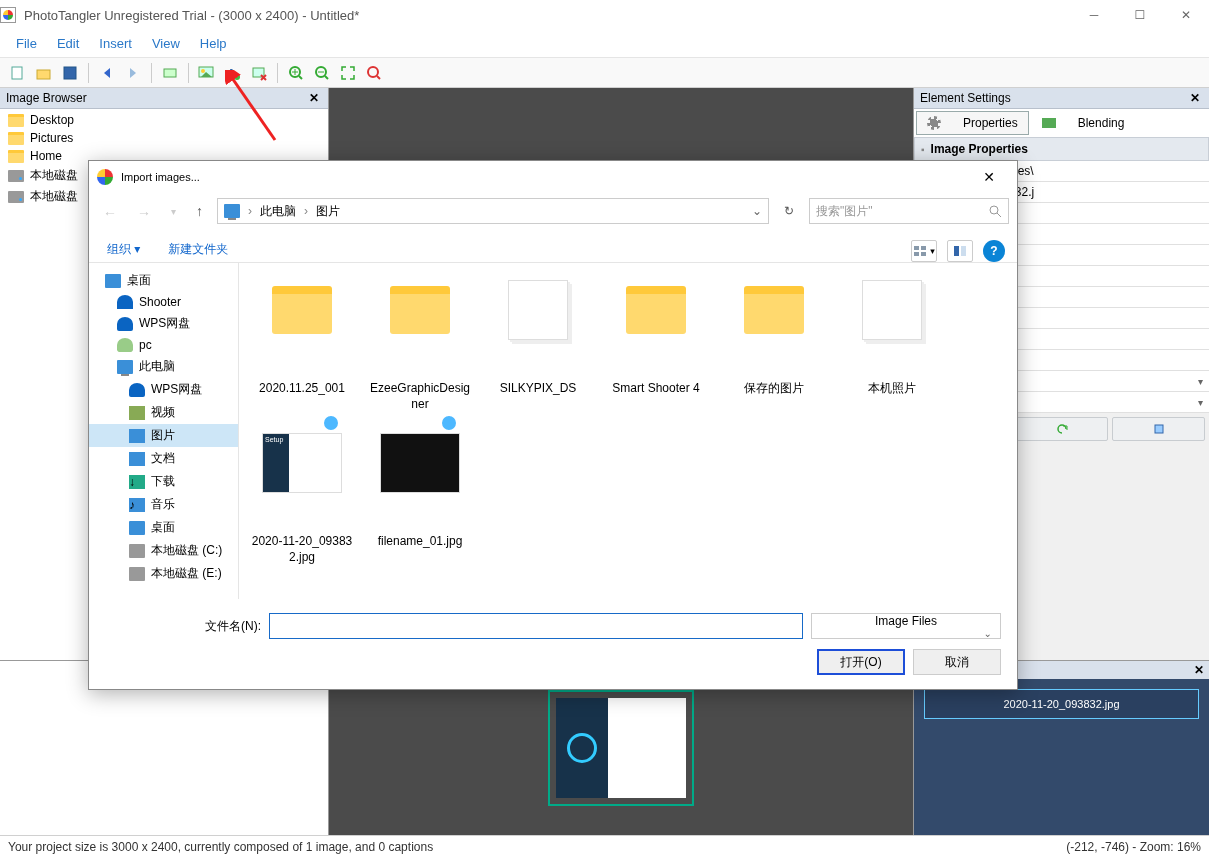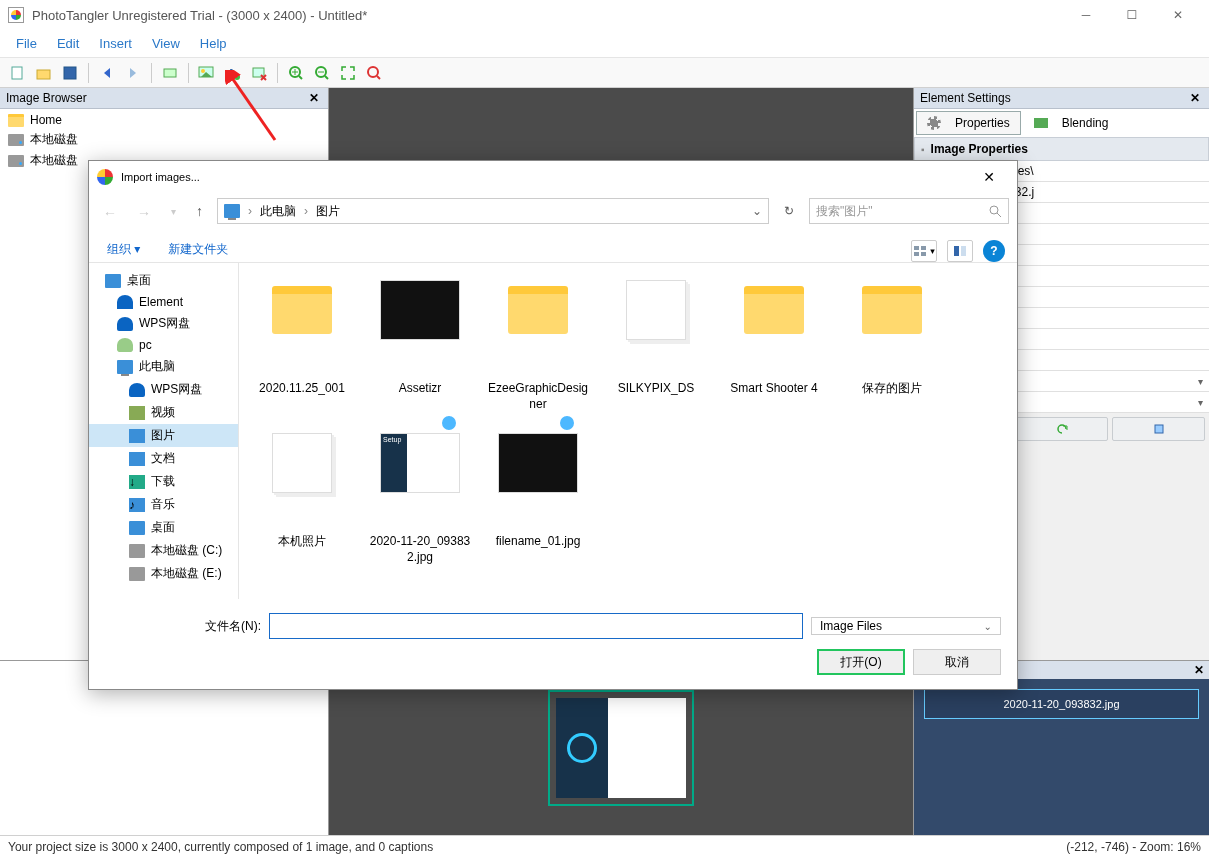--- a/index.html
+++ b/index.html
@@ -1,19 +1,19 @@
 <!DOCTYPE html>
 <html><head>
 <meta charset="utf-8">
 <style>
 * { box-sizing: border-box; margin: 0; padding: 0; font-family: "Microsoft YaHei", "Segoe UI", Tahoma, sans-serif; font-size: 12px; }
 body { width: 1209px; height: 857px; background: #f0f0f0; overflow: hidden; position: relative; }
 
 
-.titlebar { height: 30px; background: #fff; display: flex; align-items: center; padding: 0 8px; color: #555; }
+.titlebar { height: 30px; background: #fff; display: flex; align-items: center; padding: 0 0; color: #555; }
 .titlebar .app-icon { width: 16px; height: 16px; margin-right: 8px; background: #fff; border: 1px solid #999; position: relative; }
 .titlebar .app-icon::after { content: ""; position: absolute; inset: 2px; background: conic-gradient(#e33 0 90deg, #3a3 90deg 180deg, #36e 180deg 270deg, #fc3 270deg 360deg); border-radius: 50%; }
 .titlebar .title { flex: 1; font-size: 13px; }
 .window-controls { display: flex; }
 .window-controls div { width: 46px; height: 30px; display: flex; align-items: center; justify-content: center; color: #666; }
 
 
 .menubar { height: 28px; background: #fff; display: flex; align-items: center; padding: 0 6px; color: #2a78c8; border-bottom: 1px solid #e5e5e5; }
 .menubar .menu-item { padding: 4px 10px; font-size: 13px; }
 
@@ -32,21 +32,21 @@
 .tree-item { display: flex; align-items: center; padding: 2px 8px; gap: 6px; }
 .folder-icon { width: 16px; height: 13px; background: #ffd96e; border-radius: 1px; border-top: 3px solid #ffc93a; }
 .drive-icon { width: 16px; height: 12px; background: #999; border-radius: 1px; position: relative; }
 .drive-icon::after { content: ""; position: absolute; width: 3px; height: 3px; background: #3af; bottom: 2px; right: 2px; border-radius: 50%; }
 
 .center { flex: 1; background: #4b4b4b; position: relative; }
 .canvas-view { position: absolute; inset: 0; }
 
 .right-panel { width: 296px; background: #f0f0f0; border-left: 1px solid #999; display: flex; flex-direction: column; }
 .settings-tabs { display: flex; background: #fff; padding: 2px; gap: 2px; }
-.settings-tab { display: flex; align-items: center; padding: 4px 10px; gap: 14px; border: 1px solid transparent; }
+.settings-tab { display: flex; align-items: center; padding: 4px 10px; gap: 22px; border: 1px solid transparent; }
 .settings-tab.active { border: 1px solid #9aa; background: #f6f6f6; }
 .gear-icon { width: 14px; height: 14px; background: radial-gradient(circle, #888 40%, transparent 40%), conic-gradient(#888 0 30deg, transparent 30deg 60deg, #888 60deg 90deg, transparent 90deg 120deg, #888 120deg 150deg, transparent 150deg 180deg, #888 180deg 210deg, transparent 210deg 240deg, #888 240deg 270deg, transparent 270deg 300deg, #888 300deg 330deg, transparent 330deg 360deg); border-radius: 50%; }
 .blend-icon { width: 14px; height: 10px; background: linear-gradient(90deg, #5a5 0%, #5a5 100%); }
 .section-header { background: #e4e9ef; padding: 4px 6px; font-weight: bold; border: 1px solid #c8ced6; display: flex; align-items: center; }
 .section-header::before { content: "▪"; color: #888; margin-right: 6px; font-size: 10px; }
 .prop-row { display: flex; border-bottom: 1px solid #e0e0e0; background: #fff; }
 .prop-val { flex: 1; padding: 3px 6px; border-left: 1px solid #e0e0e0; display: flex; align-items: center; gap: 4px; }
 .color-swatch { width: 20px; height: 14px; background: #000; border: 1px solid #999; }
 .prop-btns { display: flex; gap: 4px; padding: 4px; }
 .prop-btn { flex: 1; height: 24px; background: #eef0f2; border: 1px solid #c8ccd0; border-radius: 2px; display: flex; align-items: center; justify-content: center; }
@@ -125,24 +125,24 @@
 .img-thumb.dark { background: #111; }
 .img-thumb.setup { background: linear-gradient(90deg, #17324a 33%, #fff 33%); position: relative; }
 .img-thumb.setup::before { content: "Setup"; position: absolute; top: 2px; left: 2px; font-size: 7px; color: #fff; }
 .img-thumb.assetizr { background: #111; }
 .badge { position: absolute; margin-top: -14px; margin-left: 58px; width: 18px; height: 18px; background: #4db8ff; border-radius: 50%; border: 2px solid #fff; }
 
 .dlg-footer { padding: 14px 16px; display: flex; flex-direction: column; gap: 10px; }
 .fname-row { display: flex; align-items: center; gap: 8px; }
 .fname-row label { padding-left: 100px; }
 .fname-input { flex: 1; border: 1px solid #176ac8; height: 26px; padding: 0 6px; }
-.filter { width: 190px; border: 1px solid #ccc; height: 18px; display: flex; align-items: center; padding: 0 8px; }
+.filter { width: 190px; border: 1px solid #ccc; height: 26px; display: flex; align-items: center; padding: 0 8px; flex-direction: column; }
 .dlg-btns { display: flex; justify-content: flex-end; gap: 8px; }
 .dlg-btn { width: 88px; height: 26px; border: 1px solid #ccc; background: #efefef; display: flex; align-items: center; justify-content: center; }
-.dlg-btn.primary { border: 2px solid #22c55e; }
+.dlg-btn.primary { border: 2px solid #1d4ed8; }
 
 svg { display: block; }
 </style>
 </head>
 <body>
 
 <div class="titlebar">
   <div class="app-icon"></div>
   <div class="title">PhotoTangler Unregistered Trial - (3000 x 2400) - Untitled*</div>
   <div class="window-controls">
@@ -242,20 +242,28 @@
 </div>
 
 <div class="main">
 
   <div class="left-panel">
     <div class="panel-header">
       <span class="title">Image Browser</span>
       <span class="close">✕</span>
     </div>
     <div class="tree">
+      <div class="tree-item">
+          <span class="folder-icon"></span>
+          <span>Desktop</span>
+        </div>
+      <div class="tree-item">
+          <span class="folder-icon"></span>
+          <span>Pictures</span>
+        </div>
       <div class="tree-item">
           <span class="folder-icon"></span>
           <span>Home</span>
         </div>
       <div class="tree-item">
           <span class="drive-icon"></span>
           <span>本地磁盘</span>
         </div>
       <div class="tree-item">
           <span class="drive-icon"></span>
@@ -438,21 +446,21 @@
     </div>
   </div>
   <div class="dlg-body">
     <div class="dlg-tree">
       <div class="dtree-item">
           <span class="ico ico-desktop"></span>
           <span>桌面</span>
         </div>
       <div class="dtree-item indent1">
           <span class="ico ico-onedrive"></span>
-          <span>Element</span>
+          <span>Shooter</span>
         </div>
       <div class="dtree-item indent1">
           <span class="ico ico-wps"></span>
           <span>WPS网盘</span>
         </div>
       <div class="dtree-item indent1">
           <span class="ico ico-user"></span>
           <span>pc</span>
         </div>
       <div class="dtree-item indent1">
@@ -495,26 +503,20 @@
           <span class="ico ico-drive"></span>
           <span>本地磁盘 (E:)</span>
         </div>
     </div>
     <div class="dlg-files">
       <div class="file-item">
           <div class="fthumb">
             <div class="big-folder"></div>
           </div>
           <div class="flabel">2020.11.25_001</div>
-        </div>
-      <div class="file-item">
-          <div class="fthumb">
-            <div class="img-thumb assetizr"></div>
-          </div>
-          <div class="flabel">Assetizr</div>
         </div>
       <div class="file-item">
           <div class="fthumb">
             <div class="big-folder"></div>
           </div>
           <div class="flabel">EzeeGraphicDesigner</div>
         </div>
       <div class="file-item">
           <div class="fthumb">
             <div class="papers"></div>

